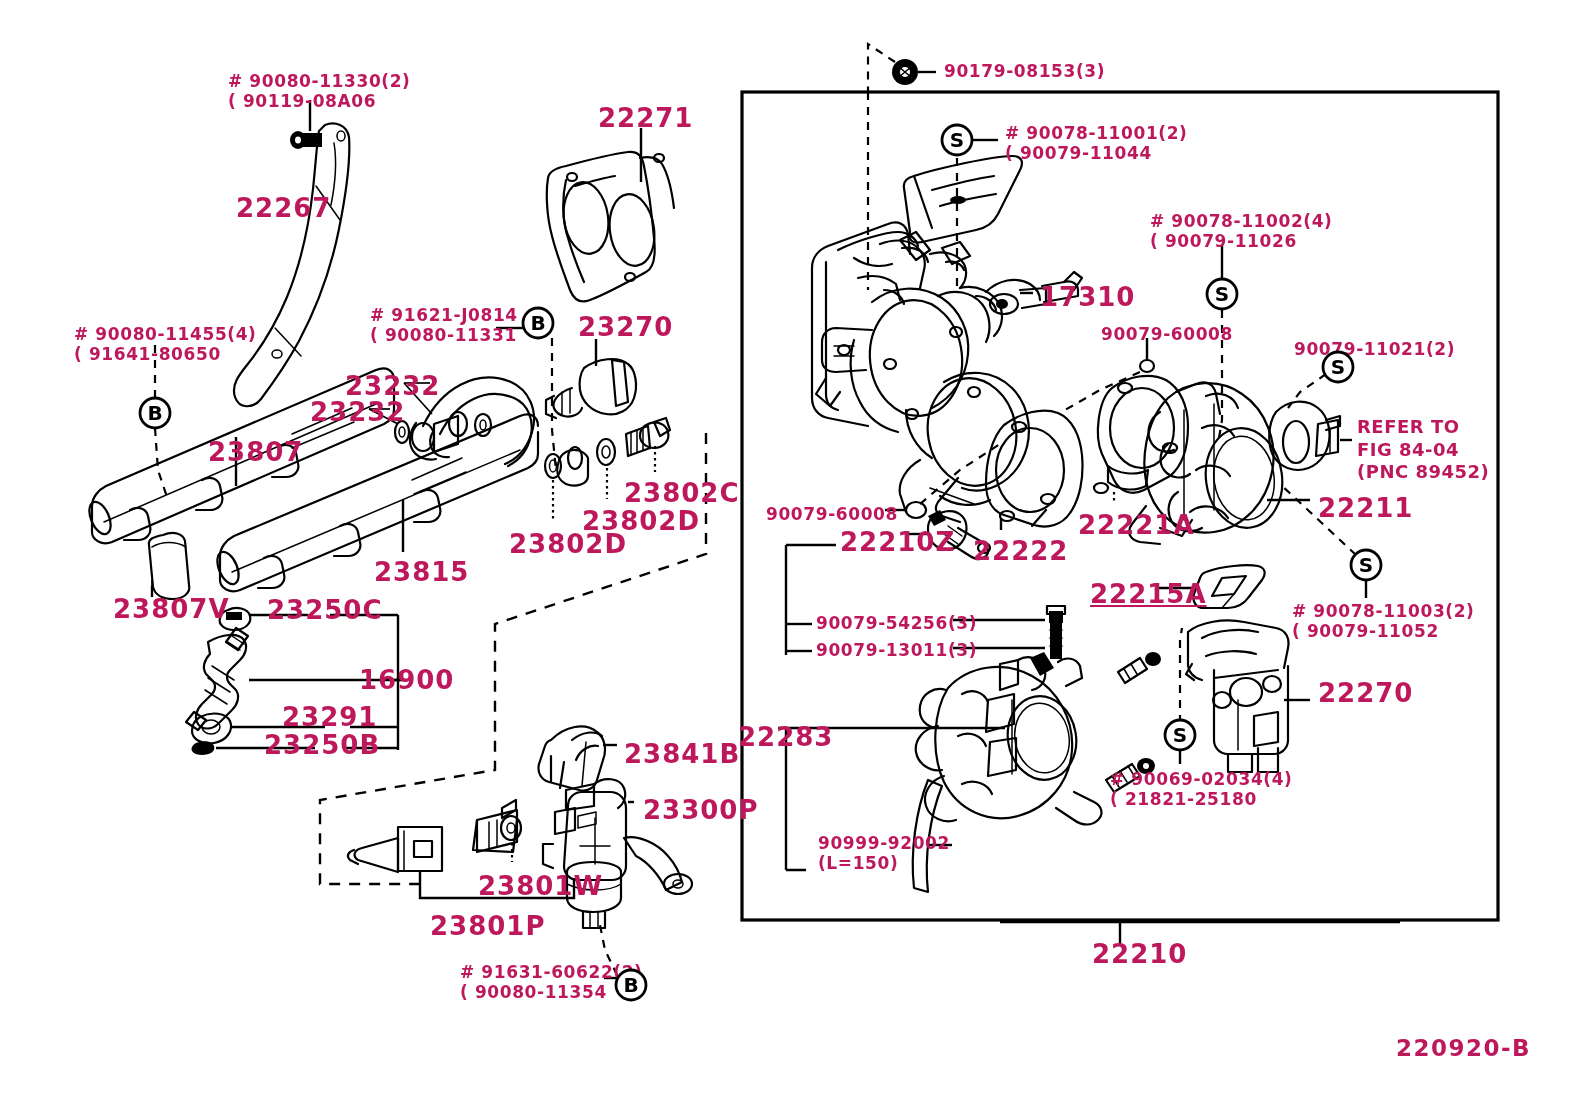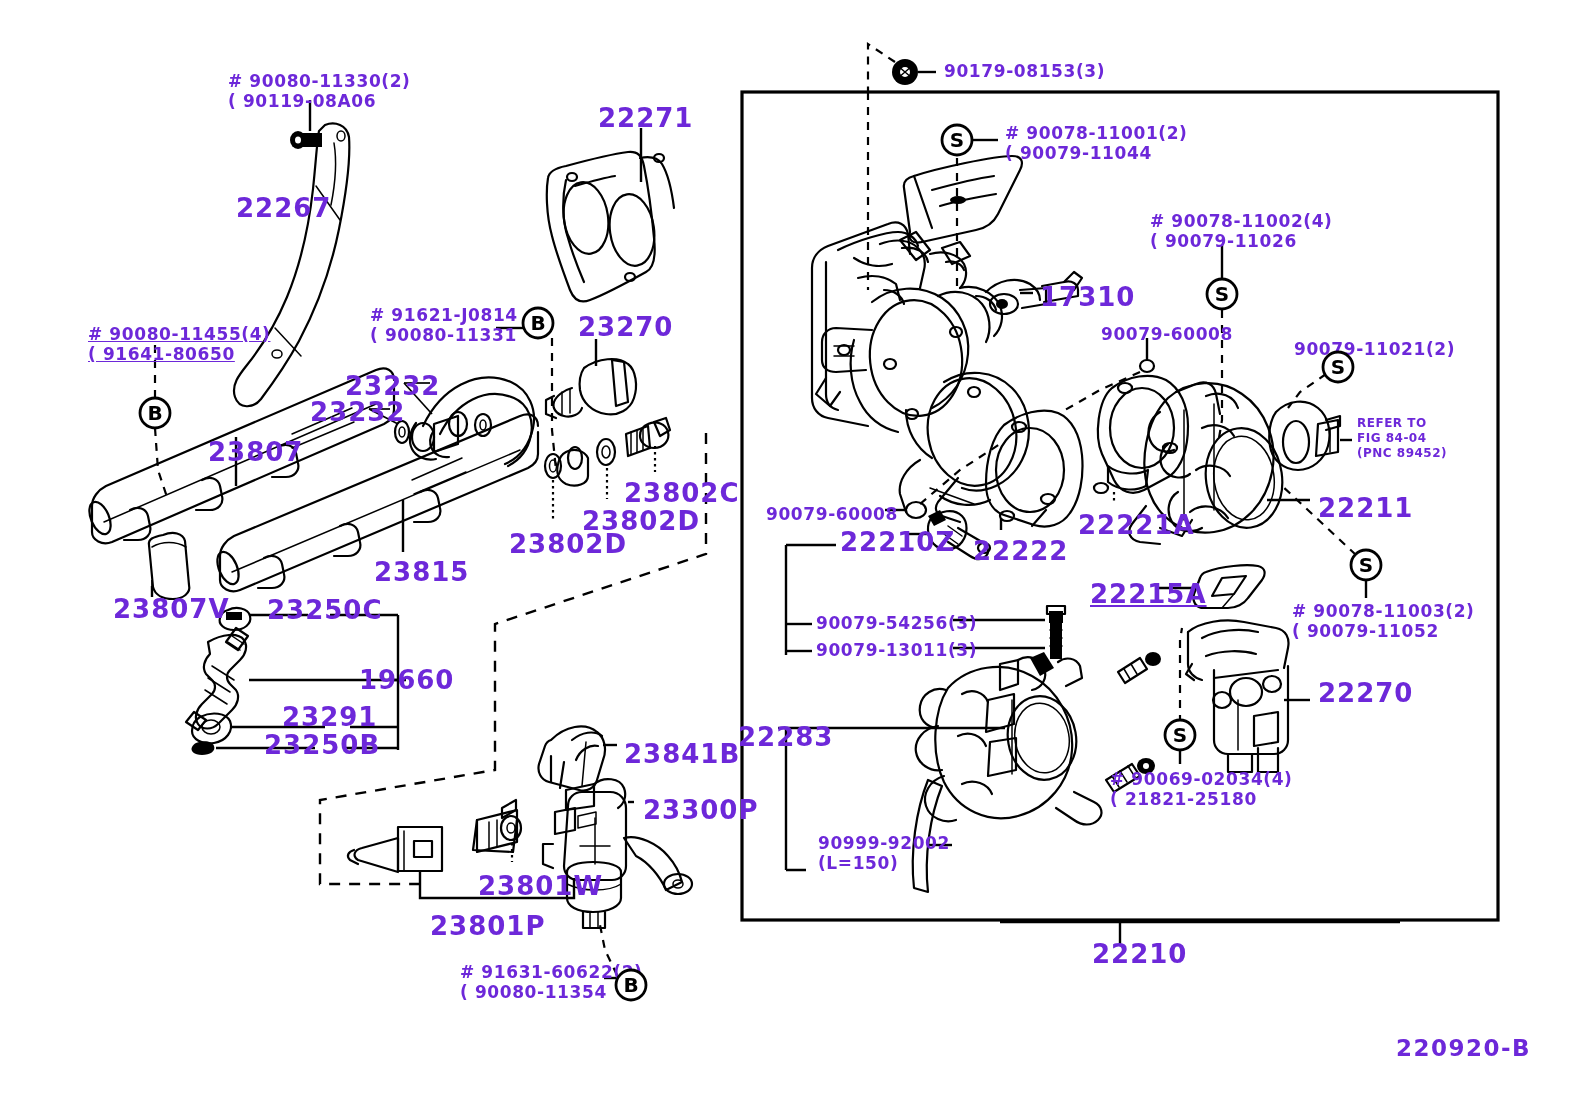--- a/index.html
+++ b/index.html
@@ -16,29 +16,29 @@
     height: 1099px;
     background: #ffffff;
     overflow: hidden;
   }
   #art { position: absolute; left: 0; top: 0; width: 1592px; height: 1099px; }
 
   .lbl {
     position: absolute;
     font-family: "DejaVu Sans", sans-serif;
     font-weight: bold;
-    color: #6d28d9;
+    color: #be185d;
     white-space: pre;
     letter-spacing: 0.5px;
     line-height: 1.15;
   }
   .lbl.n  { font-size: 26px; letter-spacing: 1px; }   
   .lbl.s  { font-size: 17px; letter-spacing: 0.6px; }
   .lbl.fig { font-size: 23px; letter-spacing: 1.5px; }
-  .lbl.refer { font-size: 12px; letter-spacing: 0.5px; line-height: 1.25; }
+  .lbl.refer { font-size: 18px; letter-spacing: 0.5px; line-height: 1.25; }
 </style>
 </head>
 <body>
 
 <div id="page">
 
   <svg id="art" viewBox="0 0 1592 1099" xmlns="http://www.w3.org/2000/svg">
     <defs>
       <style>
         .st { fill:none; stroke:#000; stroke-width:2.2; stroke-linejoin:round; stroke-linecap:round; }
@@ -461,35 +461,35 @@
 
     <path class="lead" d="M1000 922 L1400 922"></path>
     <path class="lead" d="M1120 922 L1120 946"></path>
   </svg>
 
   <div id="labels-layer">
       <div class="lbl s" style="left: 228px; top: 72px;"># 90080-11330(2)
 ( 90119-08A06</div>
       <div class="lbl n" style="left: 236px; top: 194px;">22267</div>
       <div class="lbl n" style="left: 598px; top: 104px;">22271</div>
-      <div class="lbl s" style="left: 88px; top: 325px; text-decoration: underline;"># 90080-11455(4)
+      <div class="lbl s" style="left: 74px; top: 325px;"># 90080-11455(4)
 ( 91641-80650</div>
       <div class="lbl s" style="left: 370px; top: 306px;"># 91621-J0814
 ( 90080-11331</div>
       <div class="lbl n" style="left: 578px; top: 313px;">23270</div>
       <div class="lbl n" style="left: 345px; top: 372px;">23232</div>
       <div class="lbl n" style="left: 310px; top: 398px;">23232</div>
       <div class="lbl n" style="left: 208px; top: 438px;">23807</div>
       <div class="lbl n" style="left: 624px; top: 479px;">23802C</div>
       <div class="lbl n" style="left: 582px; top: 507px;">23802D</div>
       <div class="lbl n" style="left: 509px; top: 530px;">23802D</div>
       <div class="lbl n" style="left: 374px; top: 558px;">23815</div>
       <div class="lbl n" style="left: 113px; top: 595px;">23807V</div>
       <div class="lbl n" style="left: 267px; top: 596px;">23250C</div>
-      <div class="lbl n" style="left: 359px; top: 666px;">19660</div>
+      <div class="lbl n" style="left: 359px; top: 666px;">16900</div>
       <div class="lbl n" style="left: 282px; top: 703px;">23291</div>
       <div class="lbl n" style="left: 264px; top: 731px;">23250B</div>
       <div class="lbl n" style="left: 624px; top: 740px;">23841B</div>
       <div class="lbl n" style="left: 643px; top: 796px; text-align: center;">23300P</div>
       <div class="lbl n" style="left: 478px; top: 872px;">23801W</div>
       <div class="lbl n" style="left: 430px; top: 912px;">23801P</div>
       <div class="lbl s" style="left: 460px; top: 963px;"># 91631-60622(2)
 ( 90080-11354</div>
       <div class="lbl s" style="left: 944px; top: 62px;">90179-08153(3)</div>
       <div class="lbl s" style="left: 1005px; top: 124px;"># 90078-11001(2)

